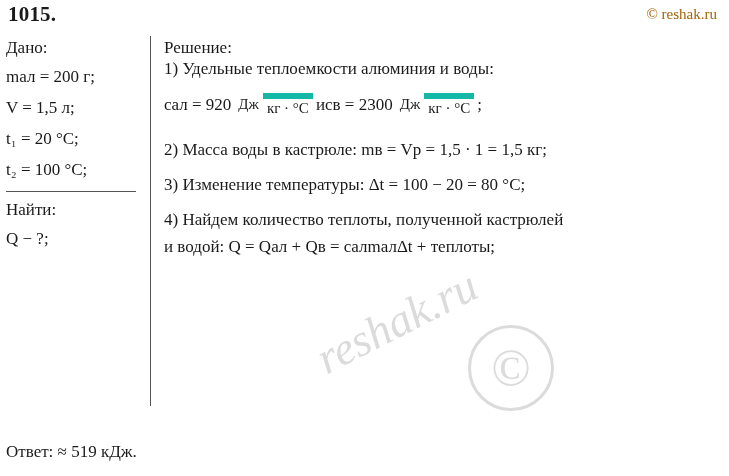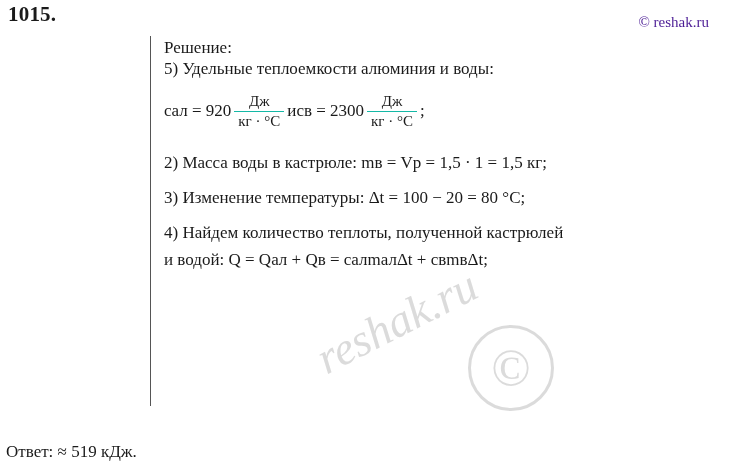--- a/index.html
+++ b/index.html
@@ -25,26 +25,25 @@
     position: absolute;
     left: 8px;
     top: 2px;
     font-size: 21px;
     font-weight: bold;
     font-family: "Liberation Serif", serif;
     letter-spacing: 0.2px;
   }
   .watermark-top {
     position: absolute;
-    right: 20px;
+    right: 12px;
     top: 6px;
     font-size: 15px;
-    color: #4c1d95;
-    font-family: "Liberation Serif", serif;
-    margin-top: 8px;
+    color: #a16207;
+    font-family: "Liberation Serif", serif;
   }
   
   .left-col {
     position: absolute;
     left: 6px;
     top: 38px;
     width: 140px;
   }
   .divider {
     position: absolute;
@@ -95,33 +94,33 @@
     display: flex;
     align-items: center;
     gap: 0;
     font-size: 17px;
     margin-bottom: 22px;
     position: relative;
     z-index: 2;
   }
   .frac {
     display: inline-flex;
-    flex-direction: column;
+    flex-direction: row;
     align-items: center;
     vertical-align: middle;
     margin: 0 3px;
   }
   .frac .num {
     font-size: 15px;
     padding: 0 4px 1px 4px;
   }
   .frac .den {
     font-size: 15px;
     padding: 1px 4px 0 4px;
-    border-top: 1px solid #14b8a6;
+    border-top: 6px solid #14b8a6;
   }
   .answer {
     position: absolute;
     left: 6px;
     top: 442px;
     font-size: 17px;
   }
   
   .wm {
     position: absolute;
@@ -168,47 +167,57 @@
   }
 </style>
 </head>
 <body>
 
 <div class="page">
 
   <div class="task-number">1015.</div>
   <div class="watermark-top">© reshak.ru</div>
 
+  <div class="left-col">
+    <div class="lbl">Дано:</div>
+    <div class="given-line">mал = 200 г;</div>
+    <div class="given-line">V = 1,5 л;</div>
+    <div class="given-line">t₁ = 20 °C;</div>
+    <div class="given-line">t₂ = 100 °C;</div>
+    <div class="hr-small"></div>
+    <div class="lbl">Найти:</div>
+    <div class="find-line">Q − ?;</div>
+  </div>
 
   <div class="divider"></div>
 
   <div class="right-col">
     <div class="sol-title">Решение:</div>
 
-    <div class="step">5) Удельные теплоемкости алюминия и воды:</div>
+    <div class="step">1) Удельные теплоемкости алюминия и воды:</div>
 
     <div class="frac-row">
       <span>cал = 920</span>
       <span class="frac">
         <span class="num">Дж</span>
         <span class="den">кг · °C</span>
       </span>
       <span>и</span>
       <span>cв = 2300</span>
       <span class="frac">
         <span class="num">Дж</span>
         <span class="den">кг · °C</span>
       </span>
       <span>;</span>
     </div>
 
     <div class="step">2) Масса воды в кастрюле:  mв = Vp = 1,5 · 1 = 1,5 кг;</div>
     <div class="step">3) Изменение температуры: Δt = 100 − 20 = 80 °C;</div>
     <div class="step" style="margin-bottom:4px">4) Найдем количество теплоты, полученной кастрюлей</div>
-    <div class="step">и водой:  Q = Qал + Qв = cалmалΔt + cвmвΔt;</div>
+    <div class="step">и водой:  Q = Qал + Qв = cалmалΔt + теплоты;</div>
   </div>
 
   <div class="wm">
     <div class="wm-text">reshak.ru</div>
     <div class="wm-circle"></div>
     <div class="wm-c">©</div>
   </div>
 
   <div class="answer">Ответ:  ≈ 519 кДж.</div>
 

